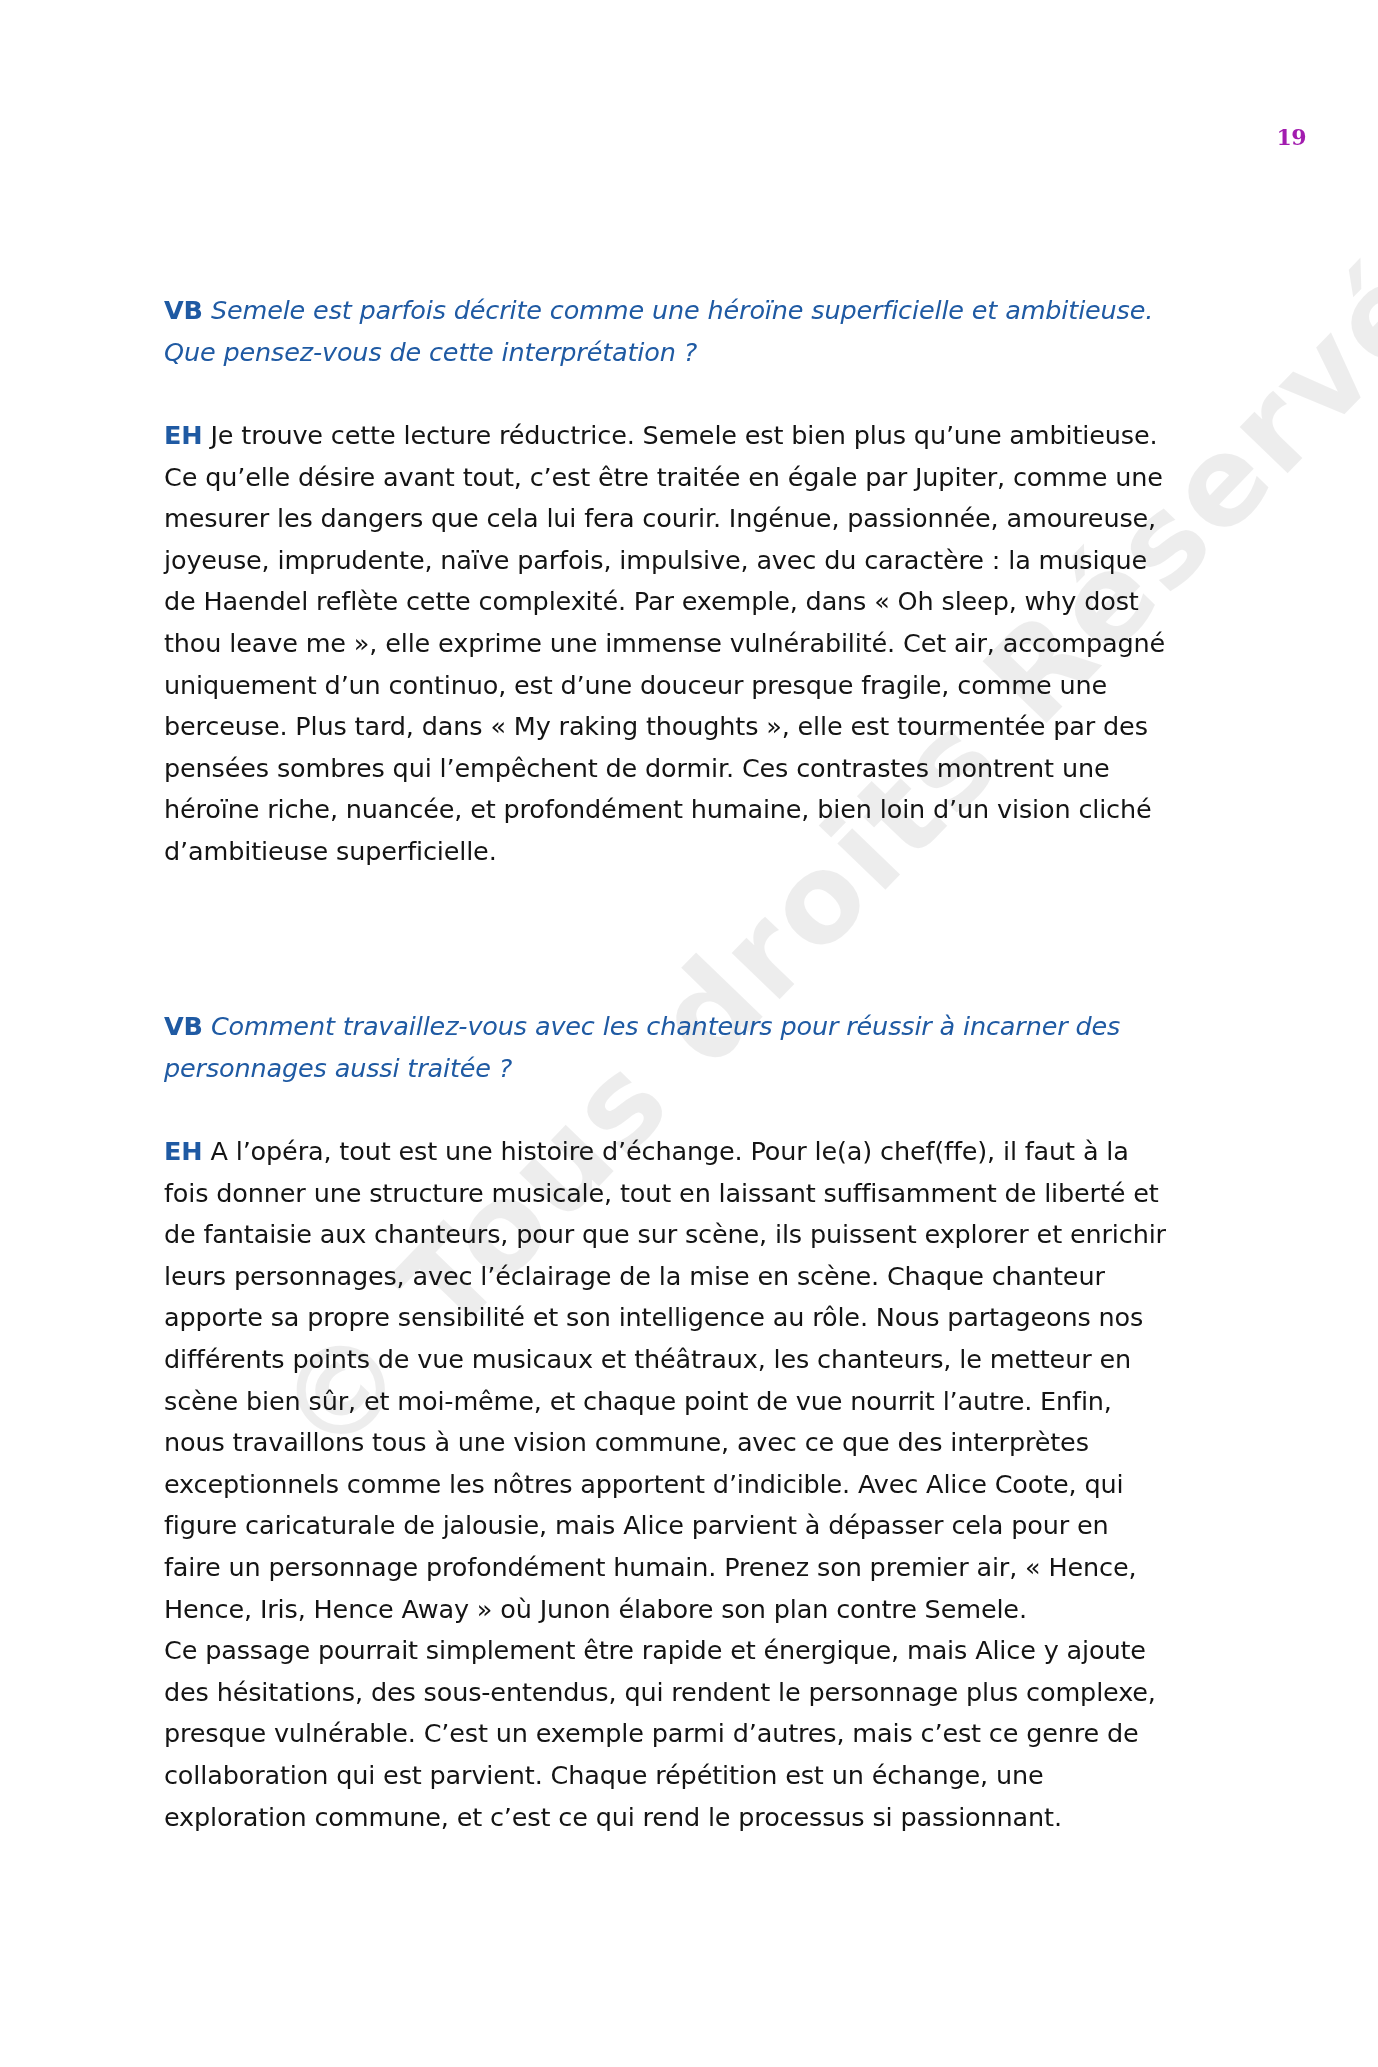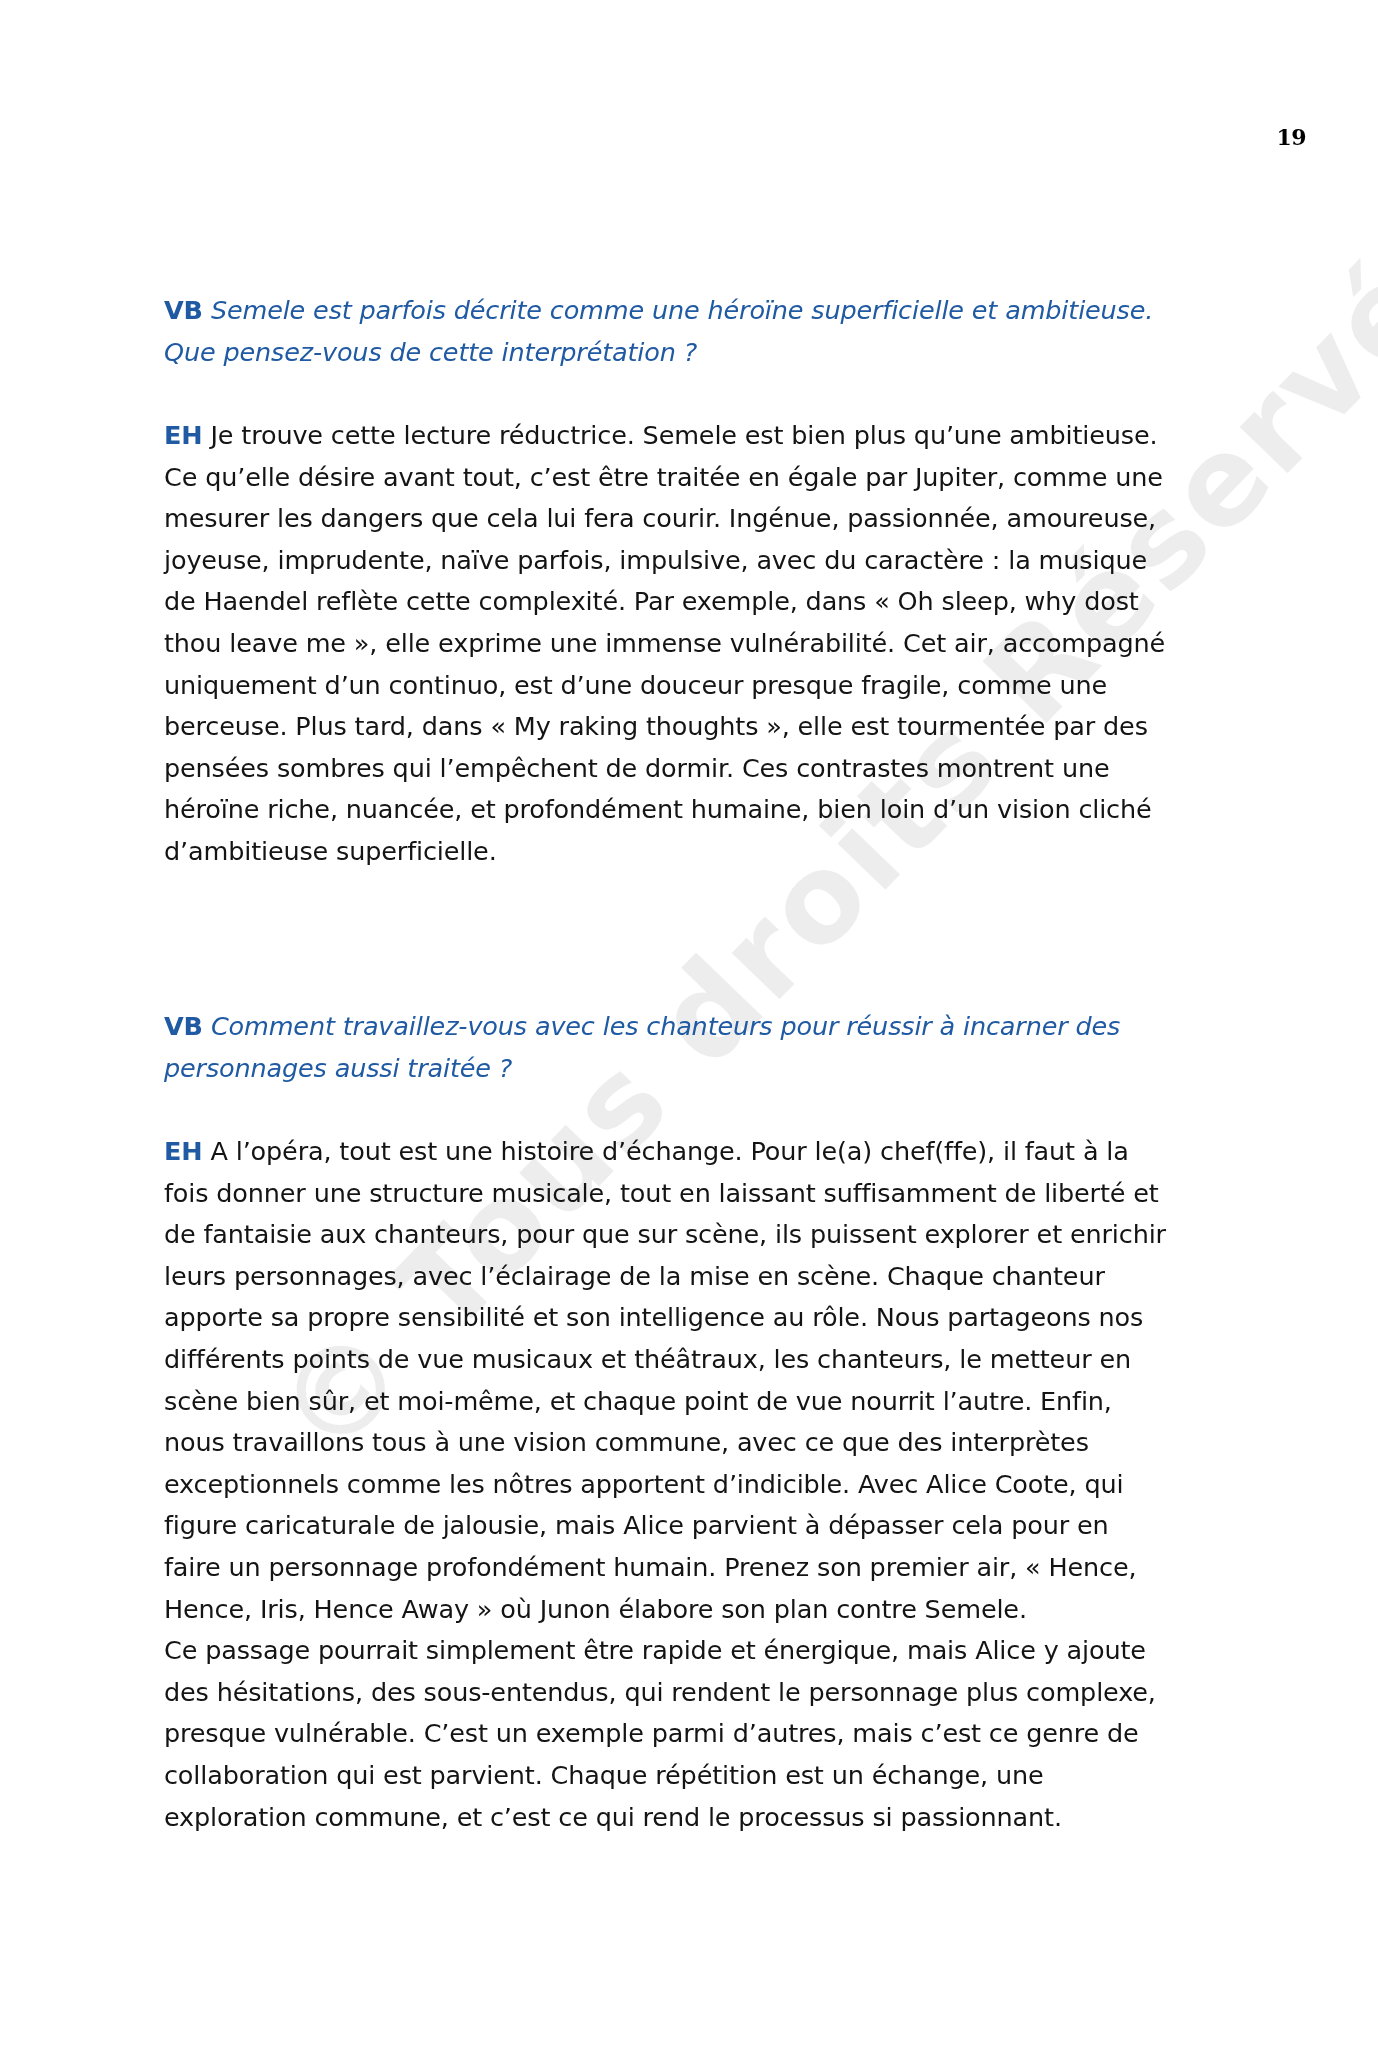--- a/index.html
+++ b/index.html
@@ -17,21 +17,21 @@
     }
     .page-number {
       position: absolute;
       top: 124px;
       left: 1246px;
       width: 60px;
       text-align: right;
       font-family: "DejaVu Serif", "Liberation Serif", serif;
       font-weight: bold;
       font-size: 22px;
-      color: #000000;
+      color: #a21caf;
       letter-spacing: -0.5px;
     }
     .watermark {
       position: absolute;
       left: 120px;
       top: 940px;
       width: 1180px;
       text-align: center;
       transform: rotate(-46deg);
       transform-origin: center center;

